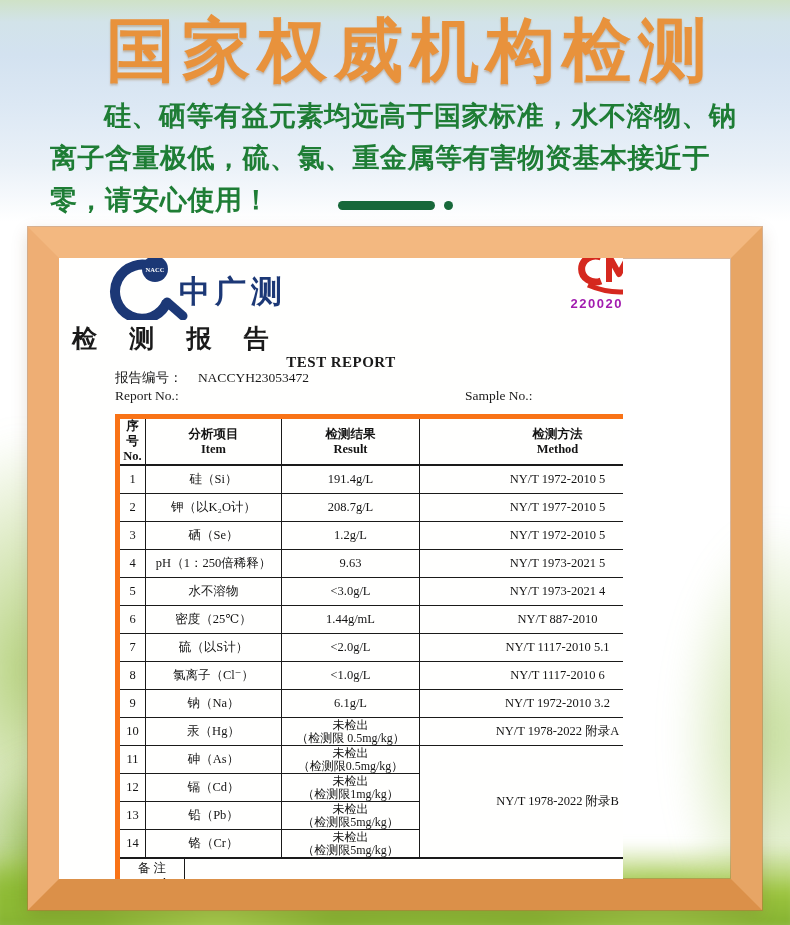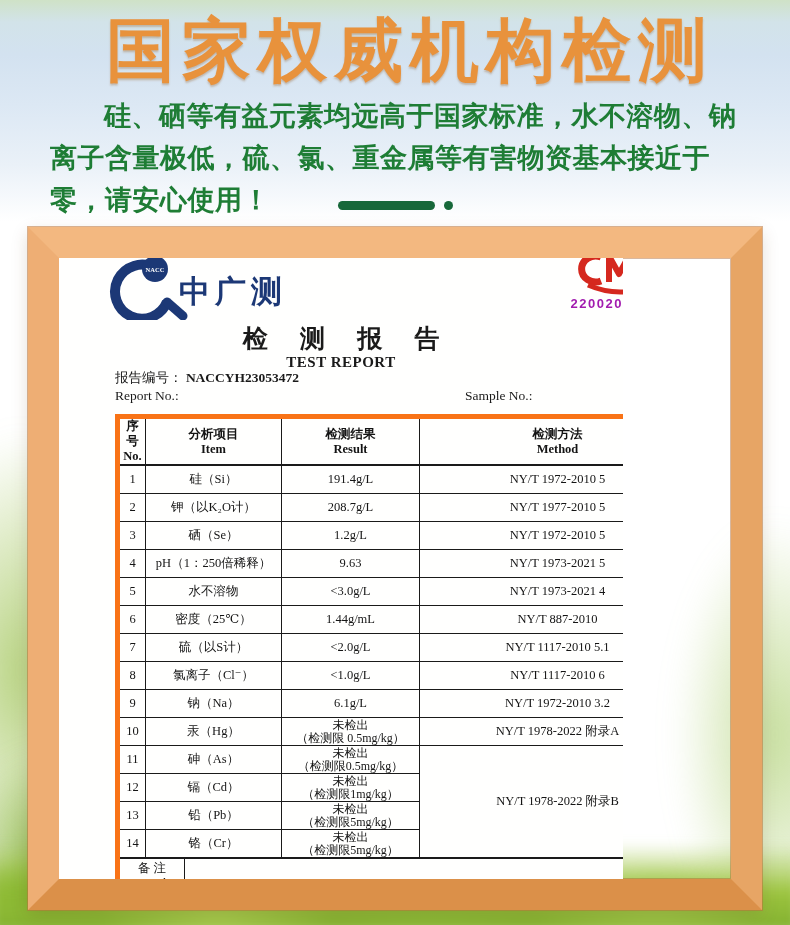--- a/index.html
+++ b/index.html
@@ -61,26 +61,26 @@
     font-family:"Liberation Serif","DejaVu Serif",serif;
   }
   .nacc{position:absolute;left:24px;top:0px;width:120px;height:62px;}
   .lab-name{position:absolute;left:120px;top:13px;font-size:31px;font-weight:bold;
     color:#1c3876;letter-spacing:5px;
     font-family:"Liberation Sans","DejaVu Sans",sans-serif;}
   .cma{position:absolute;left:514px;top:-8px;width:100px;height:48px;}
   .cma-number{position:absolute;left:506px;top:38px;width:116px;text-align:center;
     font-size:13px;font-weight:bold;color:#a21caf;letter-spacing:1.5px;
     font-family:"Liberation Sans","DejaVu Sans",sans-serif;}
-  .cert-title-zh{position:absolute;top:64px;left:0;right:0;text-align:center;
+  .cert-title-zh{position:absolute;top:64px;left:0;right:0;text-align:left;
     font-size:25px;font-weight:bold;letter-spacing:13px;text-indent:13px;white-space:nowrap;}
   .cert-title-en{position:absolute;top:96px;left:0;right:0;text-align:center;
     font-size:15px;font-weight:bold;letter-spacing:.5px;}
   .meta{position:absolute;font-size:13.5px;white-space:nowrap;}
-  .meta .val{font-weight:bold;margin-left:0;text-align:right;}
+  .meta .val{font-weight:normal;margin-left:12px;text-align:right;}
   .m-rzh{left:56px;top:111px;} .m-ren{left:56px;top:130px;text-align:right;}
   .m-szh{left:406px;top:111px;} .m-sen{left:406px;top:130px;}
   
   .report-table{
     position:absolute;left:56px;top:156px;width:580px;
     border-collapse:collapse;table-layout:fixed;text-align:center;
     font-size:12.5px;color:#141414;border:5px solid #f97316;
   }
   .report-table col.c1{width:28px;} .report-table col.c2{width:136px;}
   .report-table col.c3{width:138px;} .report-table col.c4{width:278px;}

